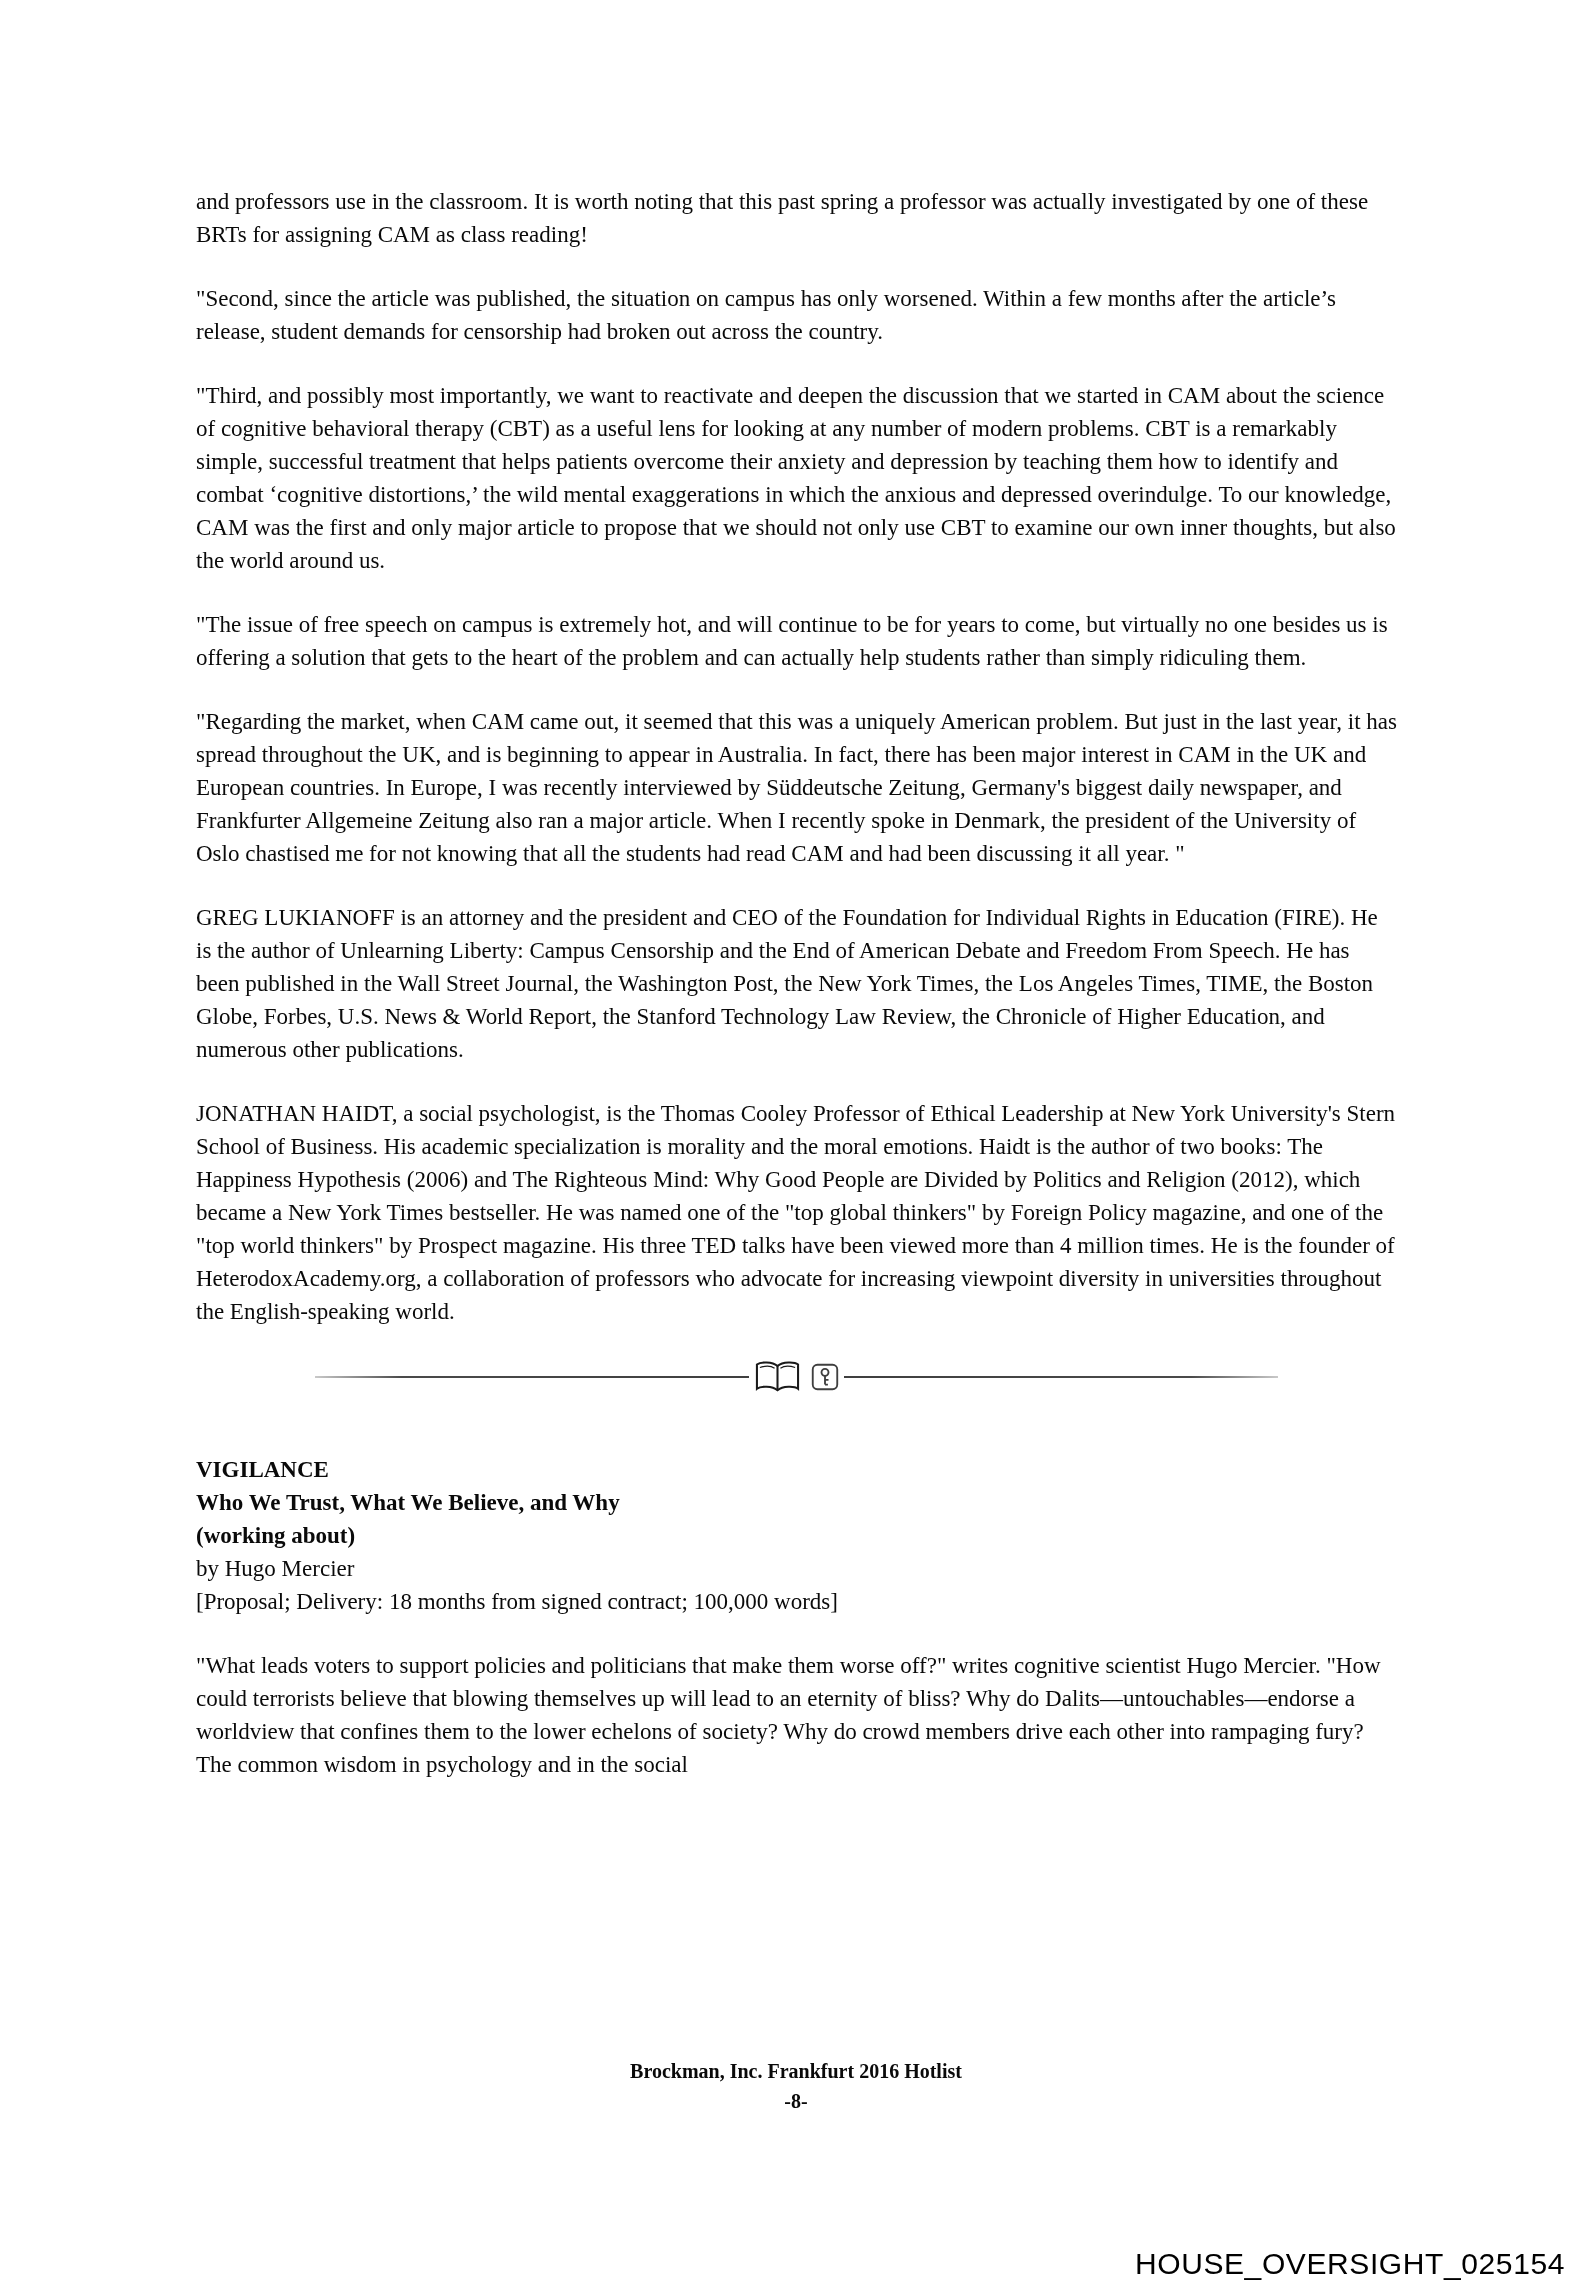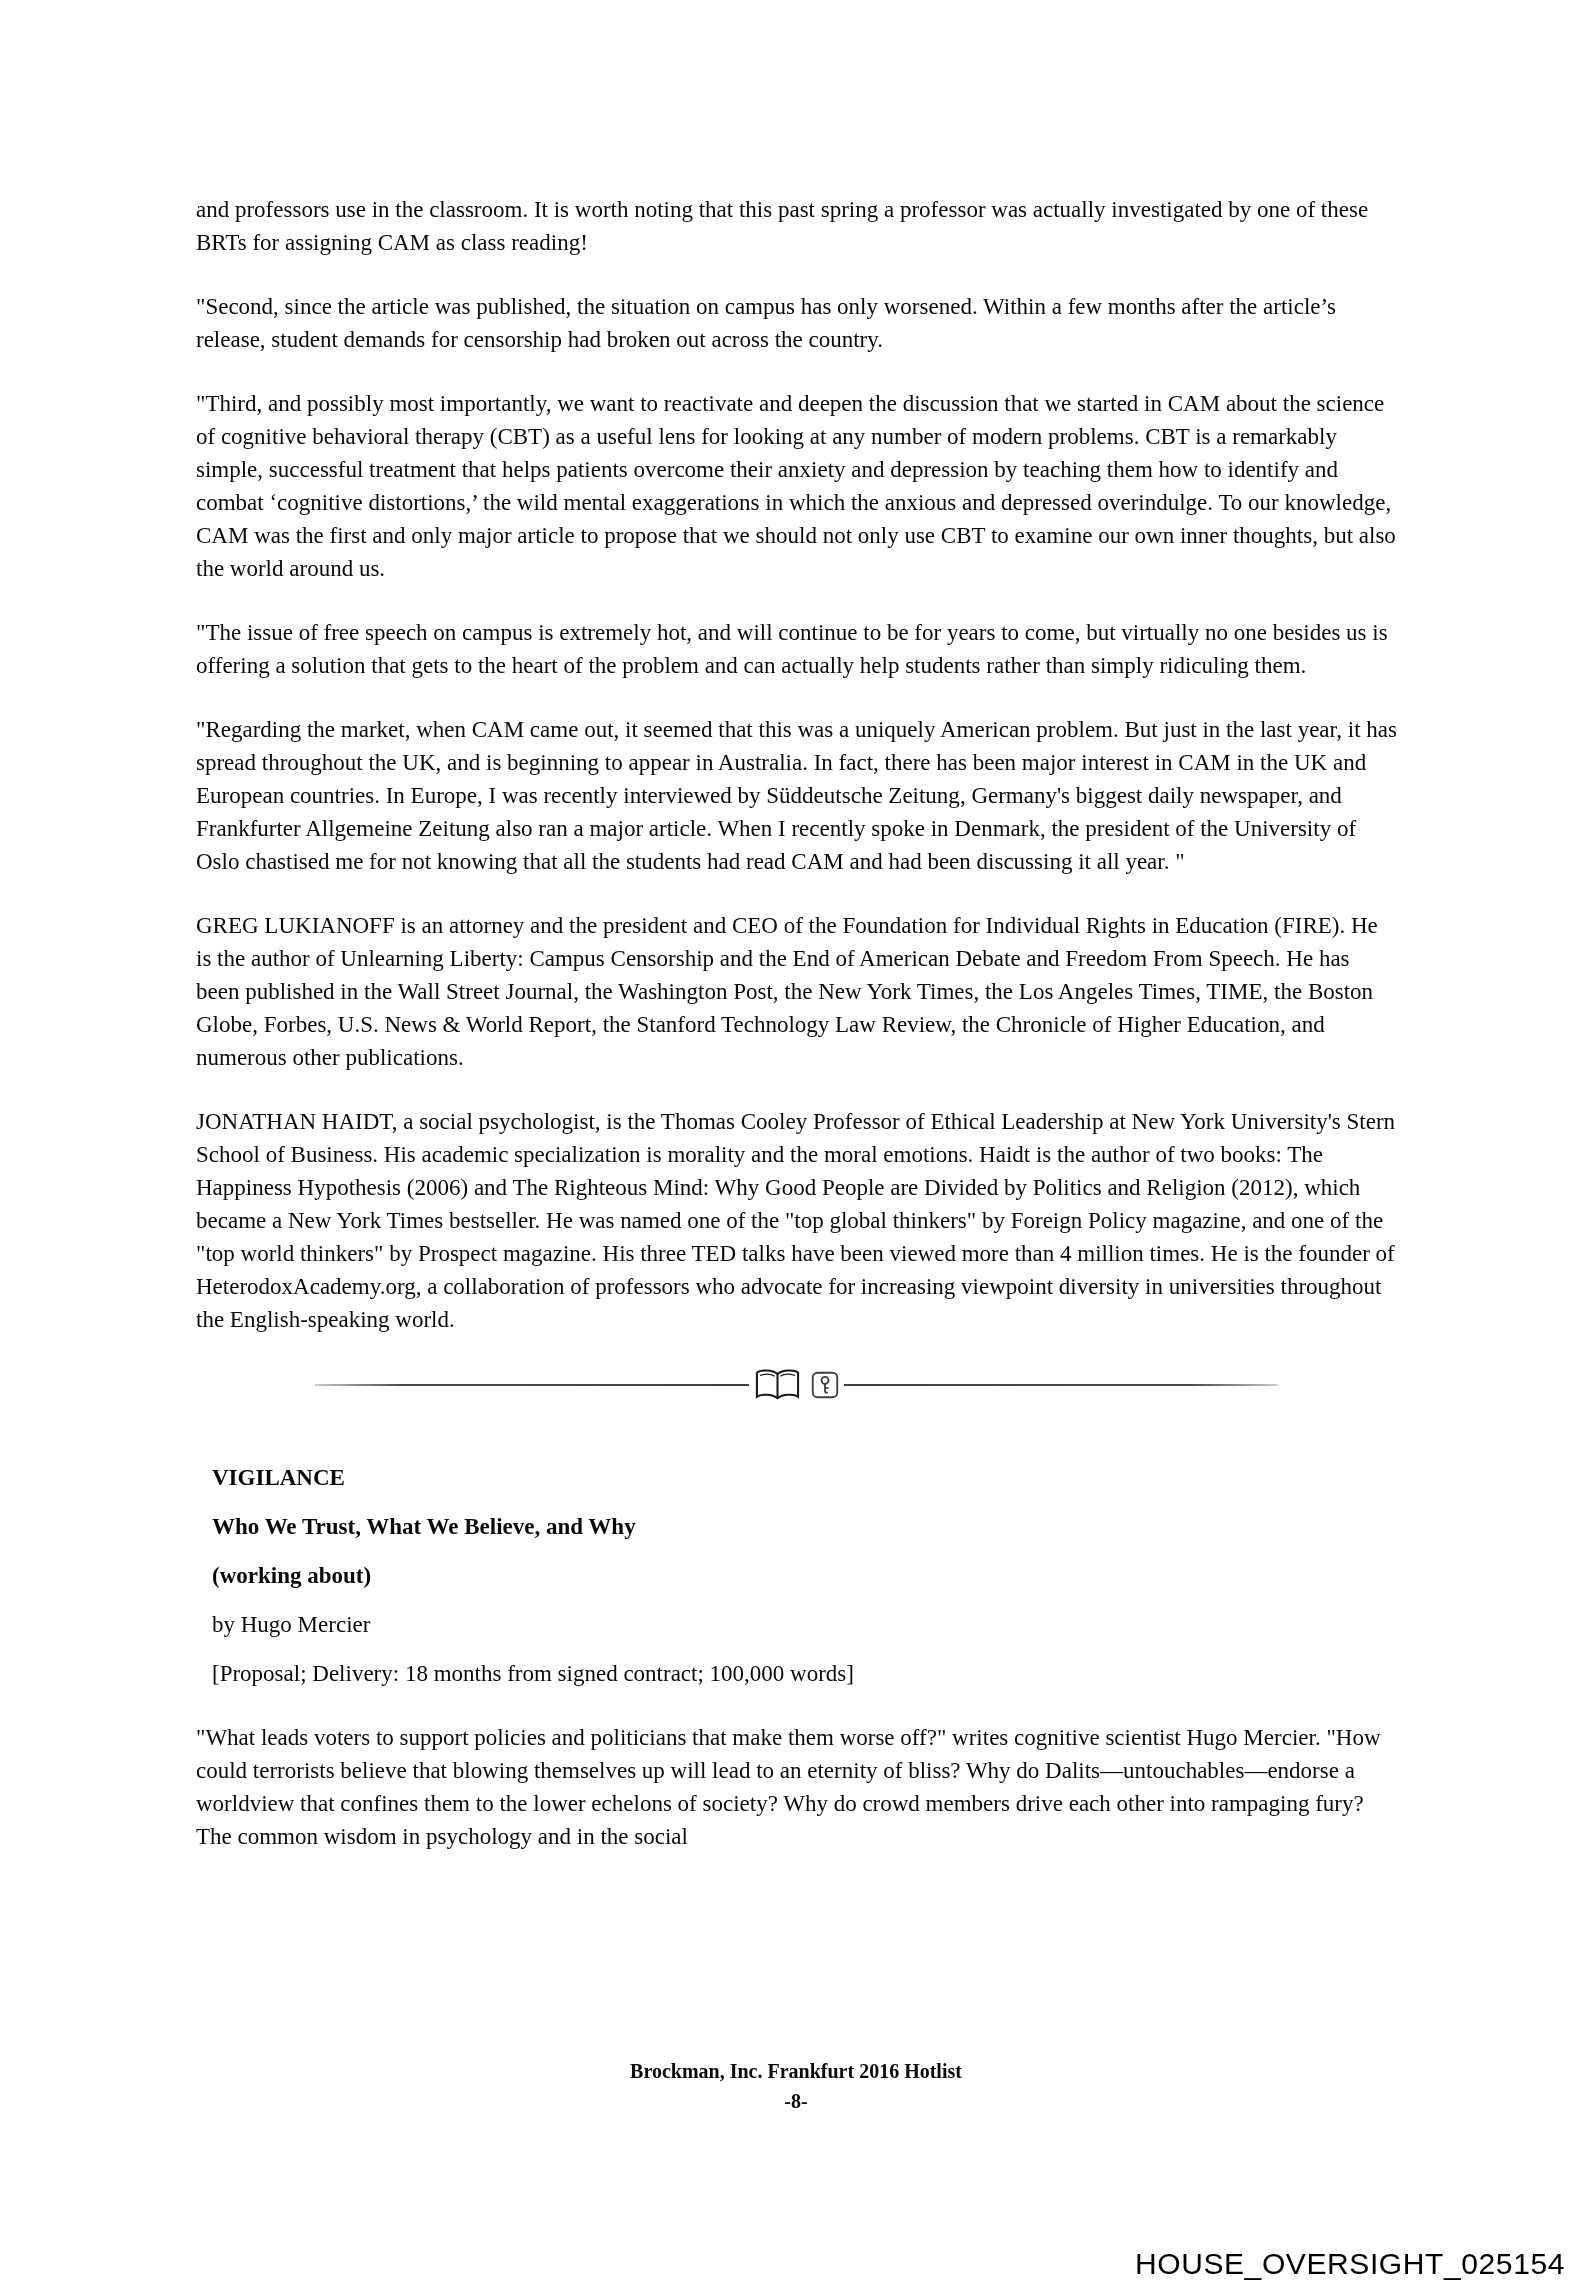--- a/index.html
+++ b/index.html
@@ -14,36 +14,36 @@
   }
   .content {
     position: absolute;
     left: 196px;
     top: 181px;
     width: 1201px;
     font-size: 23px;
     line-height: 33px;
     text-align: left;
   }
-  .para { margin: 12px 0 31px 0; }
+  .para { margin: 4px 0 31px 0; }
   .italic { }
   .bold { font-weight: bold; }
 
   .divider {
     display: flex;
     align-items: center;
     width: 963px;
     margin: 26px auto 58px auto;
   }
   .divider .line { flex: 1; height: 2.6px; }
   .line.left  { background: linear-gradient(to right, #c9c9c9, #4a4a4a 20%, #3f3f3f); }
   .line.right { background: linear-gradient(to left,  #c9c9c9, #4a4a4a 20%, #3f3f3f); }
   .div-icon { margin: 0 5.1px; display: flex; align-items: center; }
 
-  .section-head p { margin: 16px; font-family: Liberation Serif, serif; }
+  .section-head p { margin: 0; font-family: Liberation Serif, serif; }
   .section-body { margin-top: 31px; }
 
   .footer {
     position: absolute;
     left: 0;
     width: 100%;
     top: 2057px;
     text-align: center;
     font-size: 20px;
     line-height: 29.5px;

